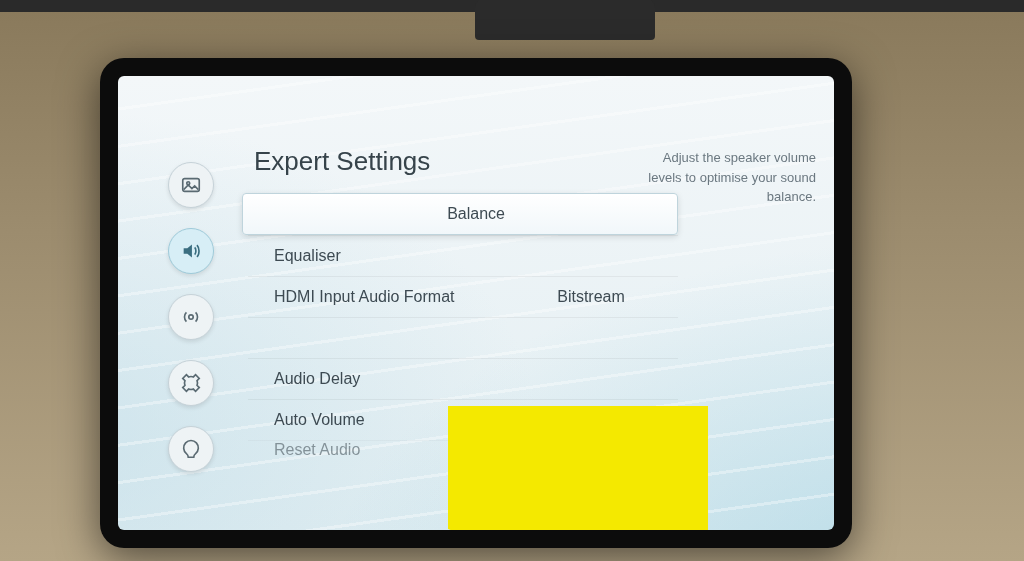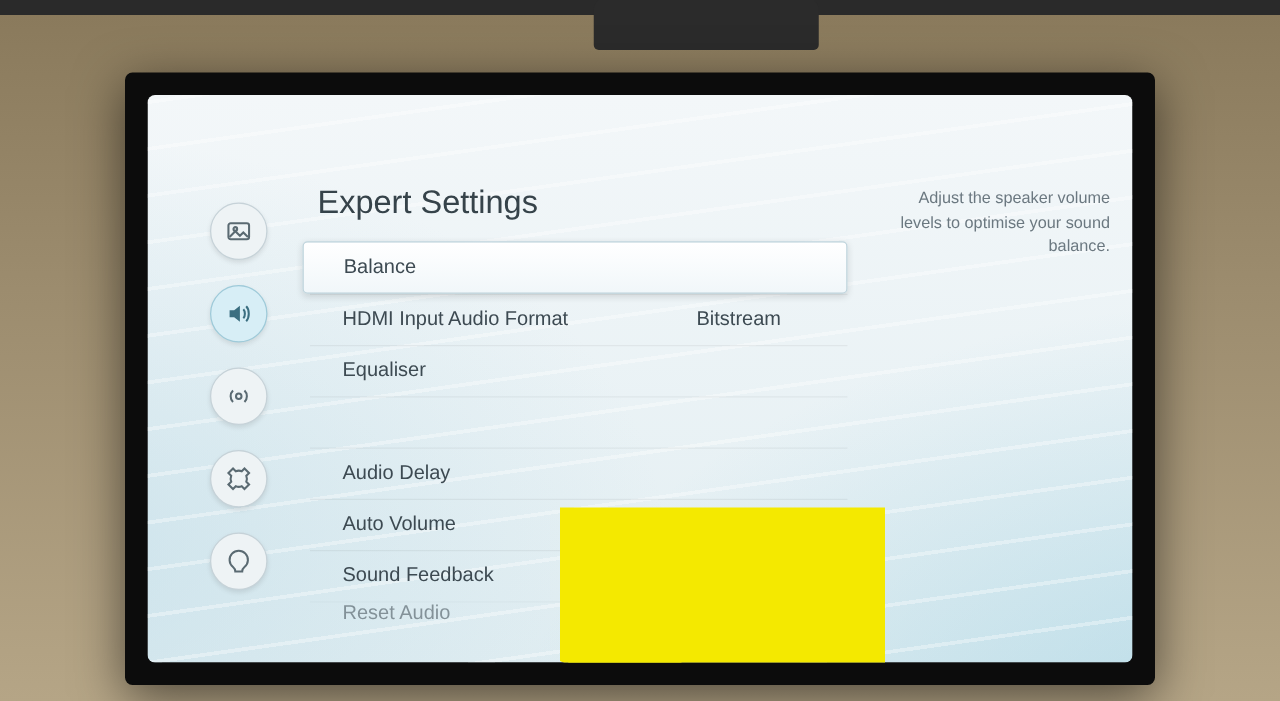--- a/index.html
+++ b/index.html
@@ -1,20 +1,20 @@
 <!DOCTYPE html>
 <html><head>
 <meta charset="utf-8">
 <style>
   html,body{margin:0;padding:0;width:1024px;height:561px;overflow:hidden;font-family:Arial,Helvetica,sans-serif;}
   body{background:#1a1a1a;}
   .topbar{height:12px;background:#2a2a2a;}
   .wall{position:relative;width:100%;height:549px;background:linear-gradient(180deg,#8a7a5c 0%,#9c8c6e 40%,#b5a586 100%);}
 
-  .tv{position:absolute;left:100px;top:46px;width:824px;height:490px;border-radius:6px;
+  .tv{position:absolute;left:100px;top:46px;width:752px;height:490px;border-radius:24px;
       background:#0c0c0c;box-shadow:0 10px 40px rgba(0,0,0,0.55);}
   .camera{position:absolute;left:475px;top:-14px;width:180px;height:42px;background:#2b2b2b;border-radius:10px 10px 4px 4px;}
 
   .screen{position:absolute;left:18px;top:18px;right:18px;bottom:18px;border-radius:6px;overflow:hidden;
     background:
       radial-gradient(1200px 700px at 120% 120%,rgba(140,200,220,0.55),transparent 55%),
       radial-gradient(900px 600px at -10% 80%,rgba(170,210,225,0.4),transparent 55%),
       linear-gradient(180deg,#f3f7f9,#e2eef2);}
   .screen::before{content:"";position:absolute;inset:0;pointer-events:none;
     background:repeating-linear-gradient(-8deg,rgba(255,255,255,0) 0 34px,rgba(255,255,255,0.35) 34px 37px);}
@@ -24,21 +24,21 @@
   .rail-item{width:44px;height:44px;border-radius:50%;background:#eef3f5;border:1px solid #c6d2d8;
     display:flex;align-items:center;justify-content:center;color:#5a6a72;box-shadow:0 2px 4px rgba(0,0,0,0.1);}
   .rail-item.active{background:#d7eef6;border-color:#9ecad9;color:#3b6e80;}
   .rail-item svg{width:22px;height:22px;stroke:currentColor;fill:none;stroke-width:1.8;}
 
   
   .panel{position:absolute;left:130px;top:70px;width:430px;}
   .panel-title{font-size:26px;color:#36434a;margin:0 0 16px 6px;font-weight:500;}
   .item{height:40px;display:flex;align-items:center;color:#3d4a52;font-size:16px;padding-left:26px;
         border-top:1px solid rgba(0,0,0,0.05);}
-  .item:first-of-type{border-top:0;}
+  .item:first-of-type{border-top:0;text-align:right;}
   .item.selected{background:linear-gradient(180deg,#ffffff,#f1f7fa);border:1px solid #bfd4dc;border-radius:4px;
         box-shadow:0 2px 6px rgba(0,0,0,0.12);margin-left:-6px;padding-left:32px;}
   .label{flex:0 0 230px;}
   .value{flex:1;text-align:center;}
   .slider{display:inline-block;width:58px;height:2px;background:#aab8bf;position:relative;margin-right:18px;vertical-align:middle;}
   .slider::after{content:"";position:absolute;right:-2px;top:-3px;width:8px;height:8px;border-radius:50%;background:#8aa0aa;}
   .toggle{width:14px;height:14px;border-radius:50%;background:#a2b1b8;border:2px solid #748088;display:inline-block;}
 
   .help{position:absolute;right:18px;top:72px;width:168px;font-size:13px;color:#6b7880;line-height:1.5;text-align:right;}
 
@@ -90,40 +90,36 @@
         </div>
       </div>
 
       <div class="panel">
         <h1 class="panel-title">Expert Settings</h1>
 
         <div class="item selected">
           <span class="label">Balance</span>
         </div>
         <div class="item">
+          <span class="label">Equaliser</span>
+        </div>
+        <div class="item">
           <span class="label">HDMI Input Audio Format</span>
           <span class="value">Bitstream</span>
-        </div>
-        <div class="item">
-          <span class="label">Equaliser</span>
         </div>
         <div class="item">
         </div>
         <div class="item">
           <span class="label">Audio Delay</span>
         </div>
         <div class="item">
           <span class="label">Auto Volume</span>
           <span class="value">
             <span class="toggle"></span>
           </span>
-        </div>
-        <div class="item">
-          <span class="label">Sound Feedback</span>
-          <span class="value">Low</span>
         </div>
         <div class="item" style="opacity:.55;overflow:hidden;height:18px">
           <span class="label">Reset Audio</span>
         </div>
       </div>
 
       <div class="help">Adjust the speaker volume levels to optimise your sound balance.</div>
 
       <div class="arrow">
         <svg viewBox="0 0 260 140">

